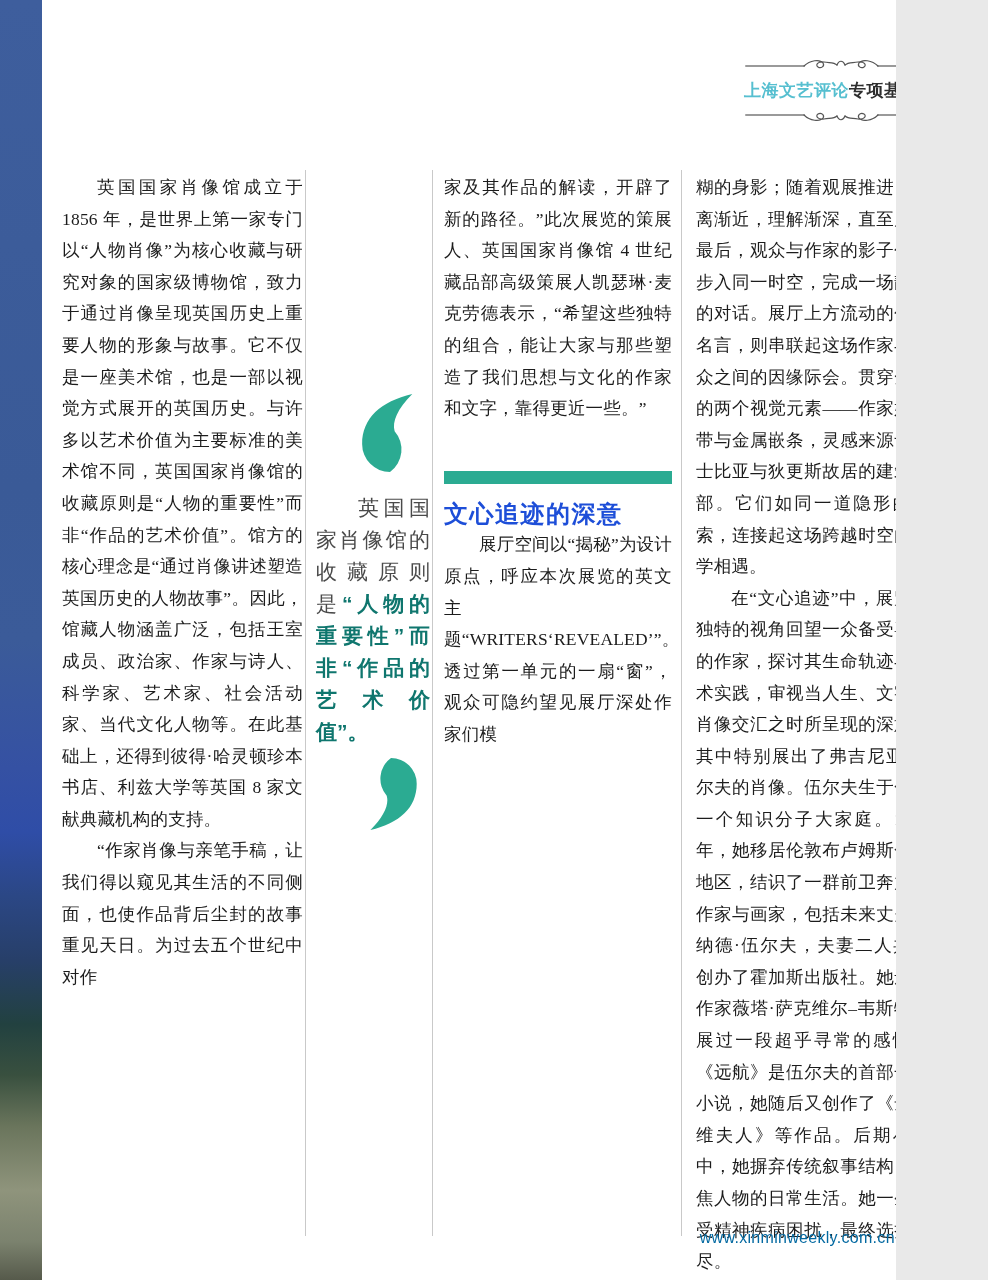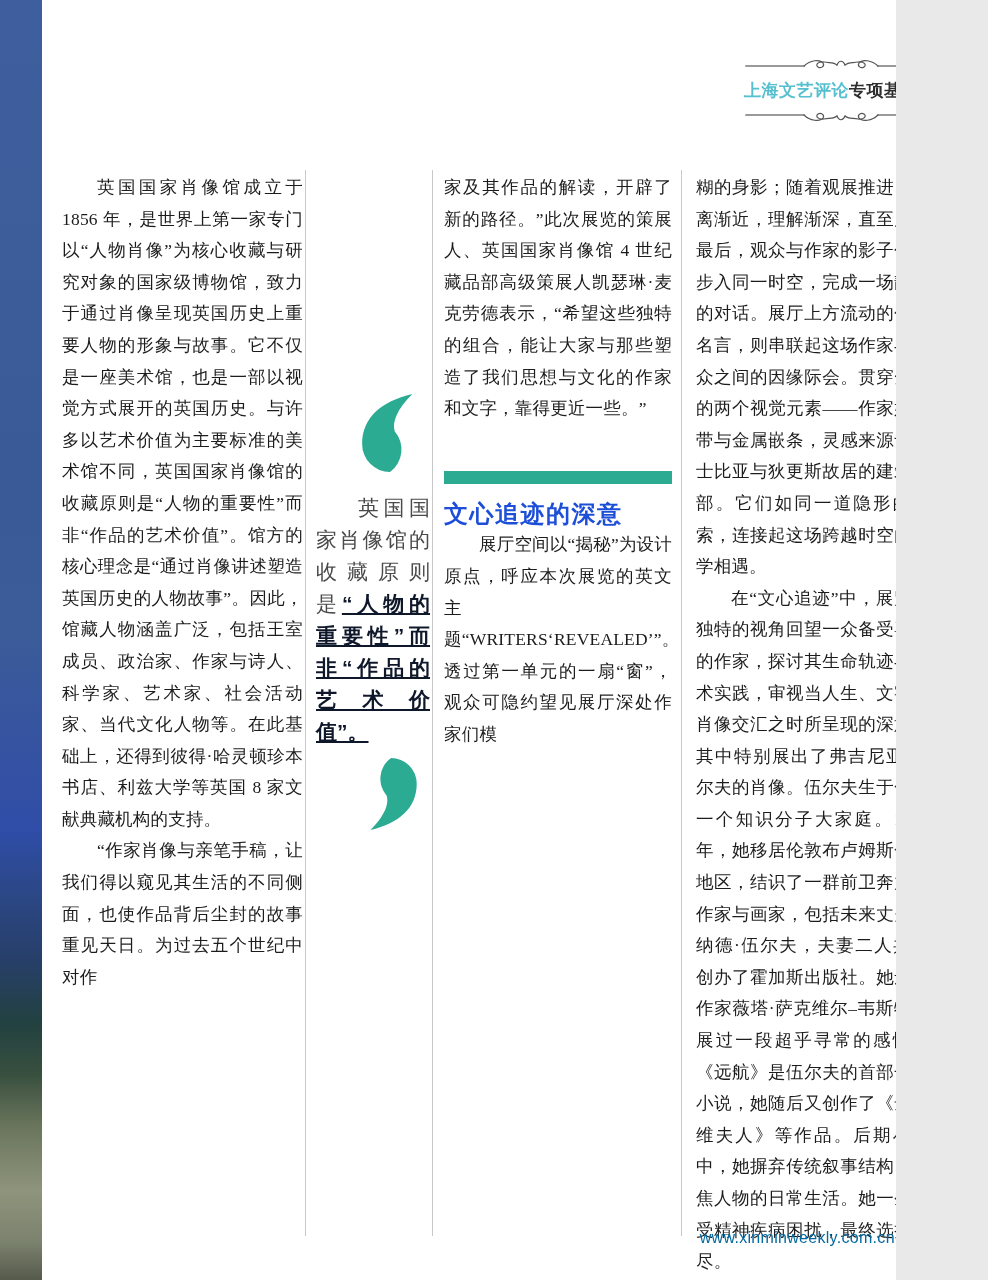--- a/index.html
+++ b/index.html
@@ -31,21 +31,21 @@
   .divider{position:absolute;top:170px;width:1px;height:1066px;background:#c9c9c9;}
   .d1{left:305px;} .d2{left:432px;} .d3{left:681px;}
 
   
   .pullquote{position:absolute;left:316px;top:394px;width:114px;}
   .pq-mark{display:block;text-align:right;padding-right:8px;}
   .pq-mark svg{display:inline-block;}
   .pq-open svg{transform:rotate(180deg);}
   .pq-text{font-size:21px;line-height:32px;text-align:justify;text-indent:2em;
            color:#4a4a4a;margin:16px 0 10px 0;}
-  .pq-bold{font-weight:bold;color:#0f172a;font-family:"Liberation Sans",sans-serif;text-decoration:underline;}
+  .pq-bold{font-weight:bold;color:#0f766e;font-family:"Liberation Sans",sans-serif;}
 
   
   .section-bar{height:13px;background:#2bab92;margin-top:46px;}
   .section-title{font-size:24px;font-weight:bold;color:#1d4ed8;margin:14px 0 0 0;
                  font-family:"Liberation Sans",sans-serif;letter-spacing:1.5px;}
   .after-head{margin-top:38px !important;}
 
   
   .footer{position:absolute;left:0;top:1226px;width:930px;text-align:right;
           font-family:"Liberation Sans",sans-serif;}

